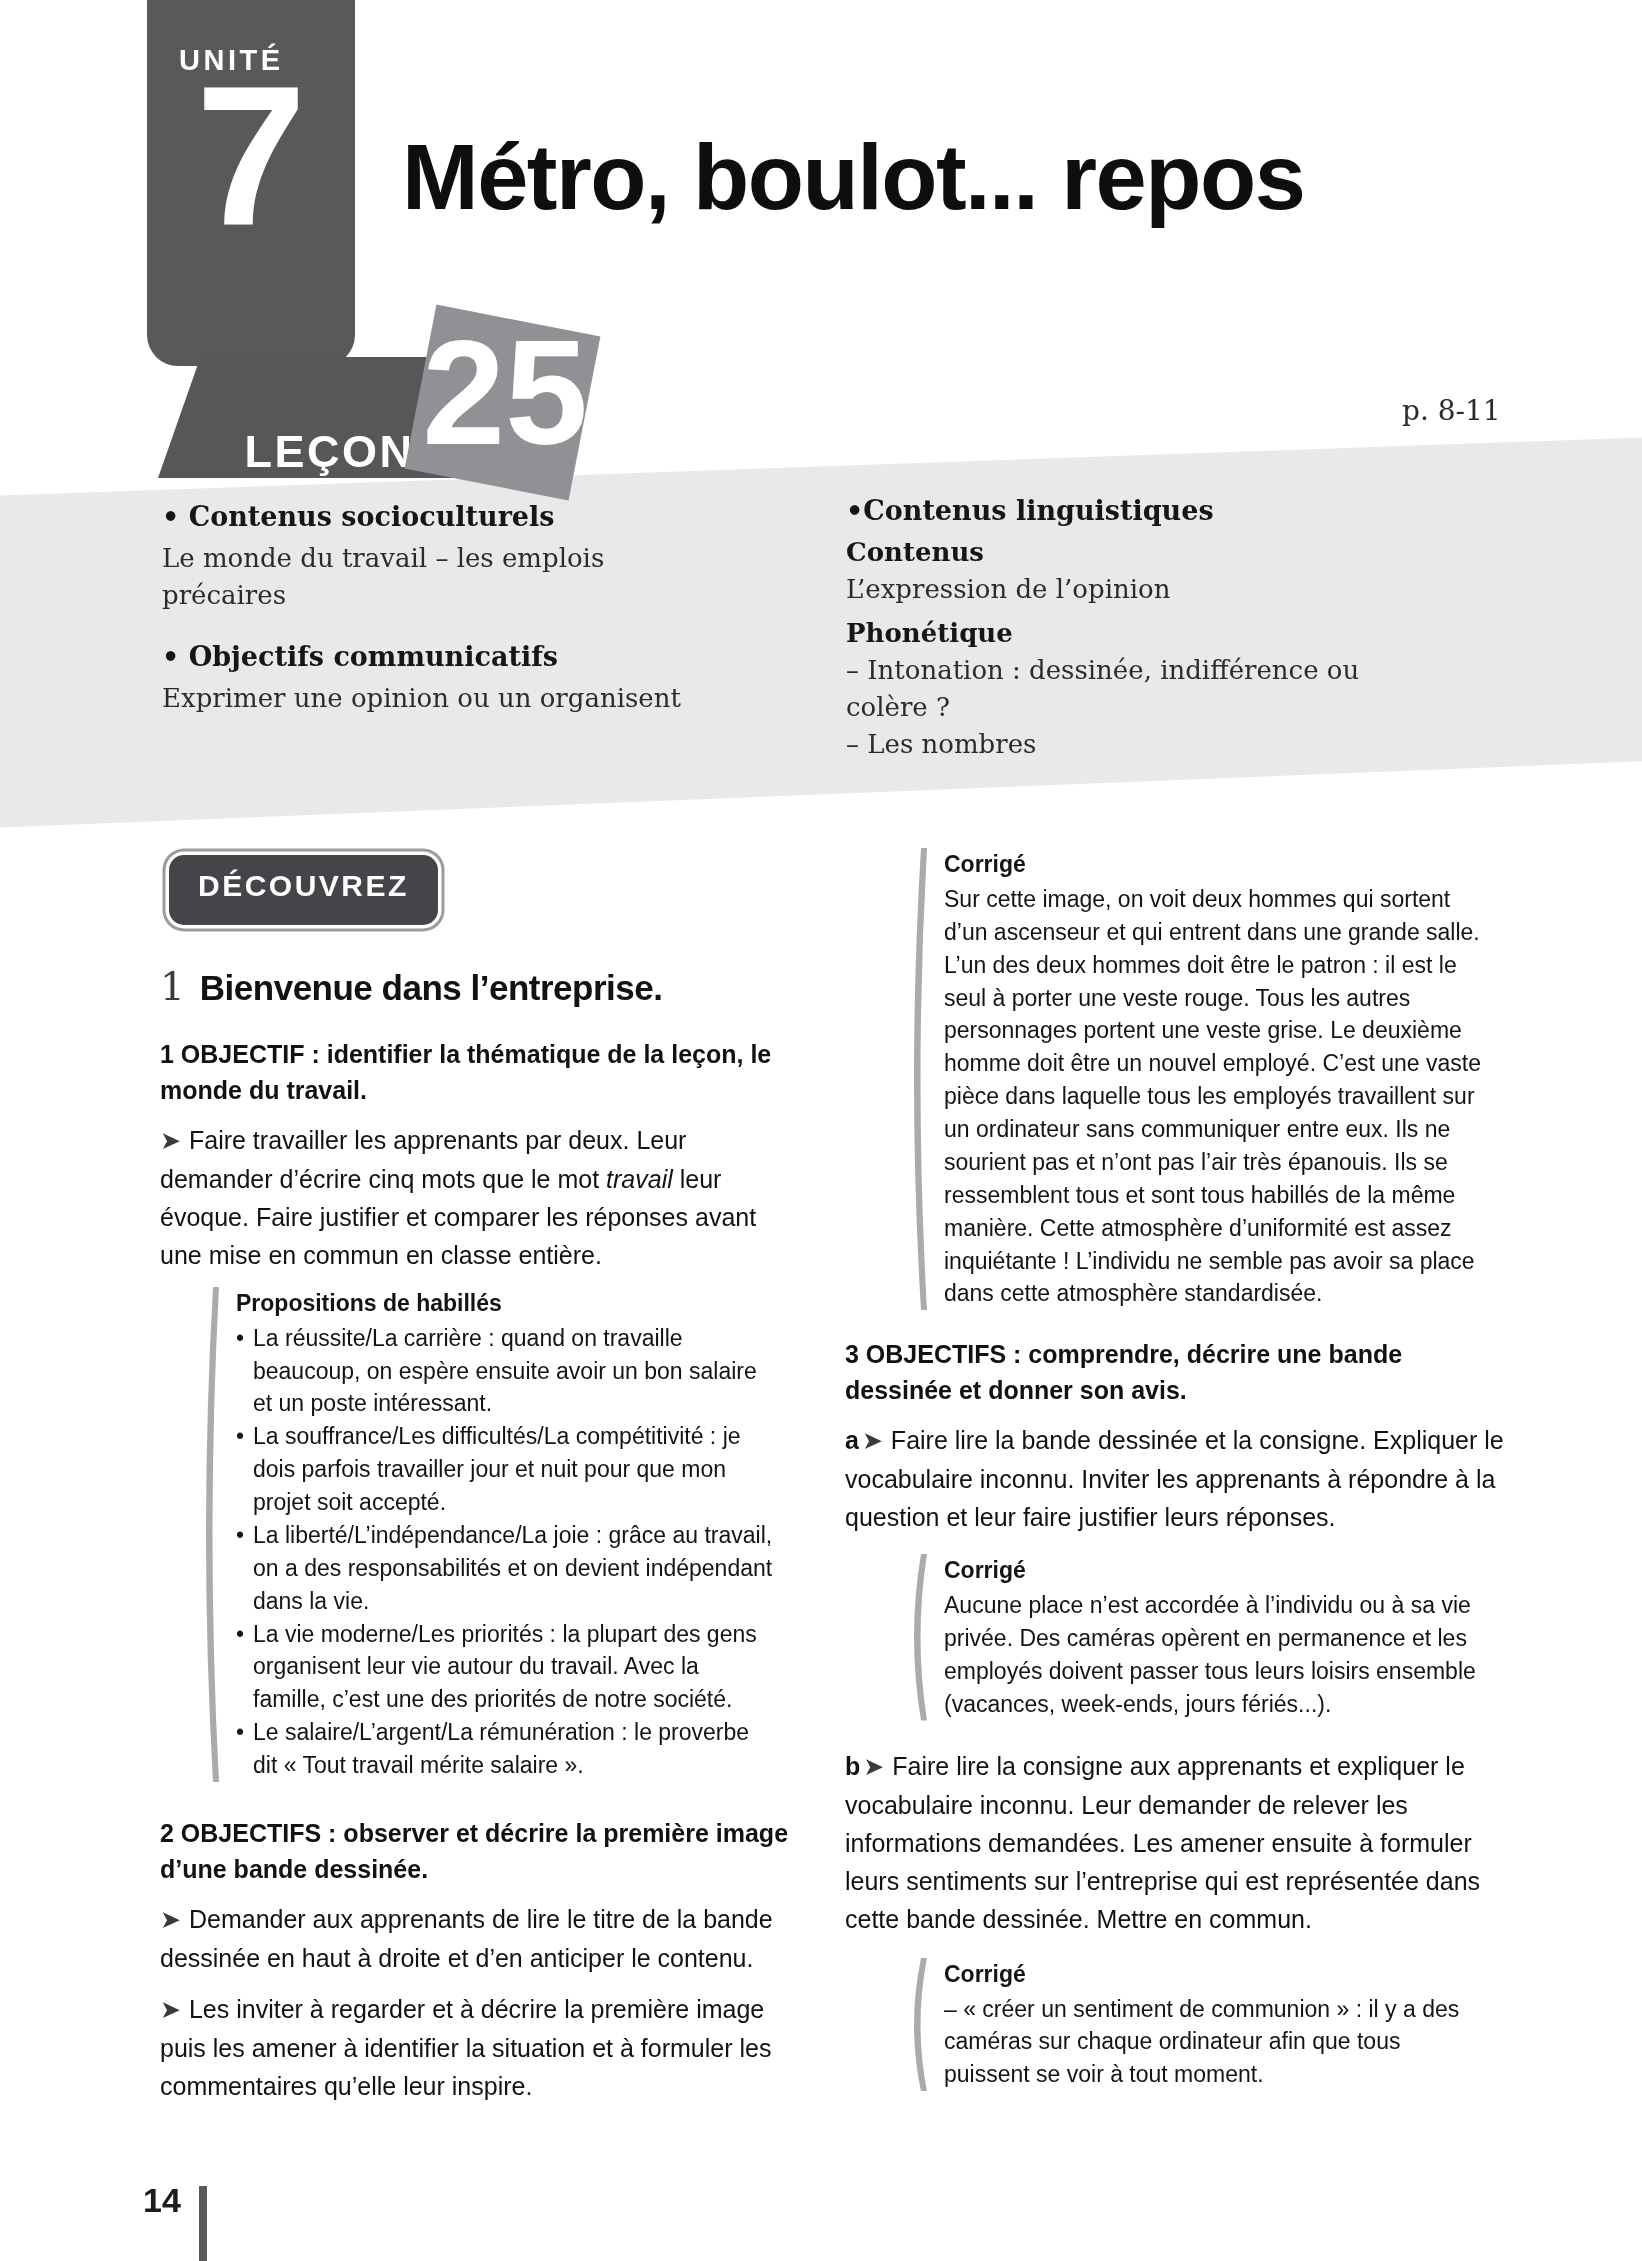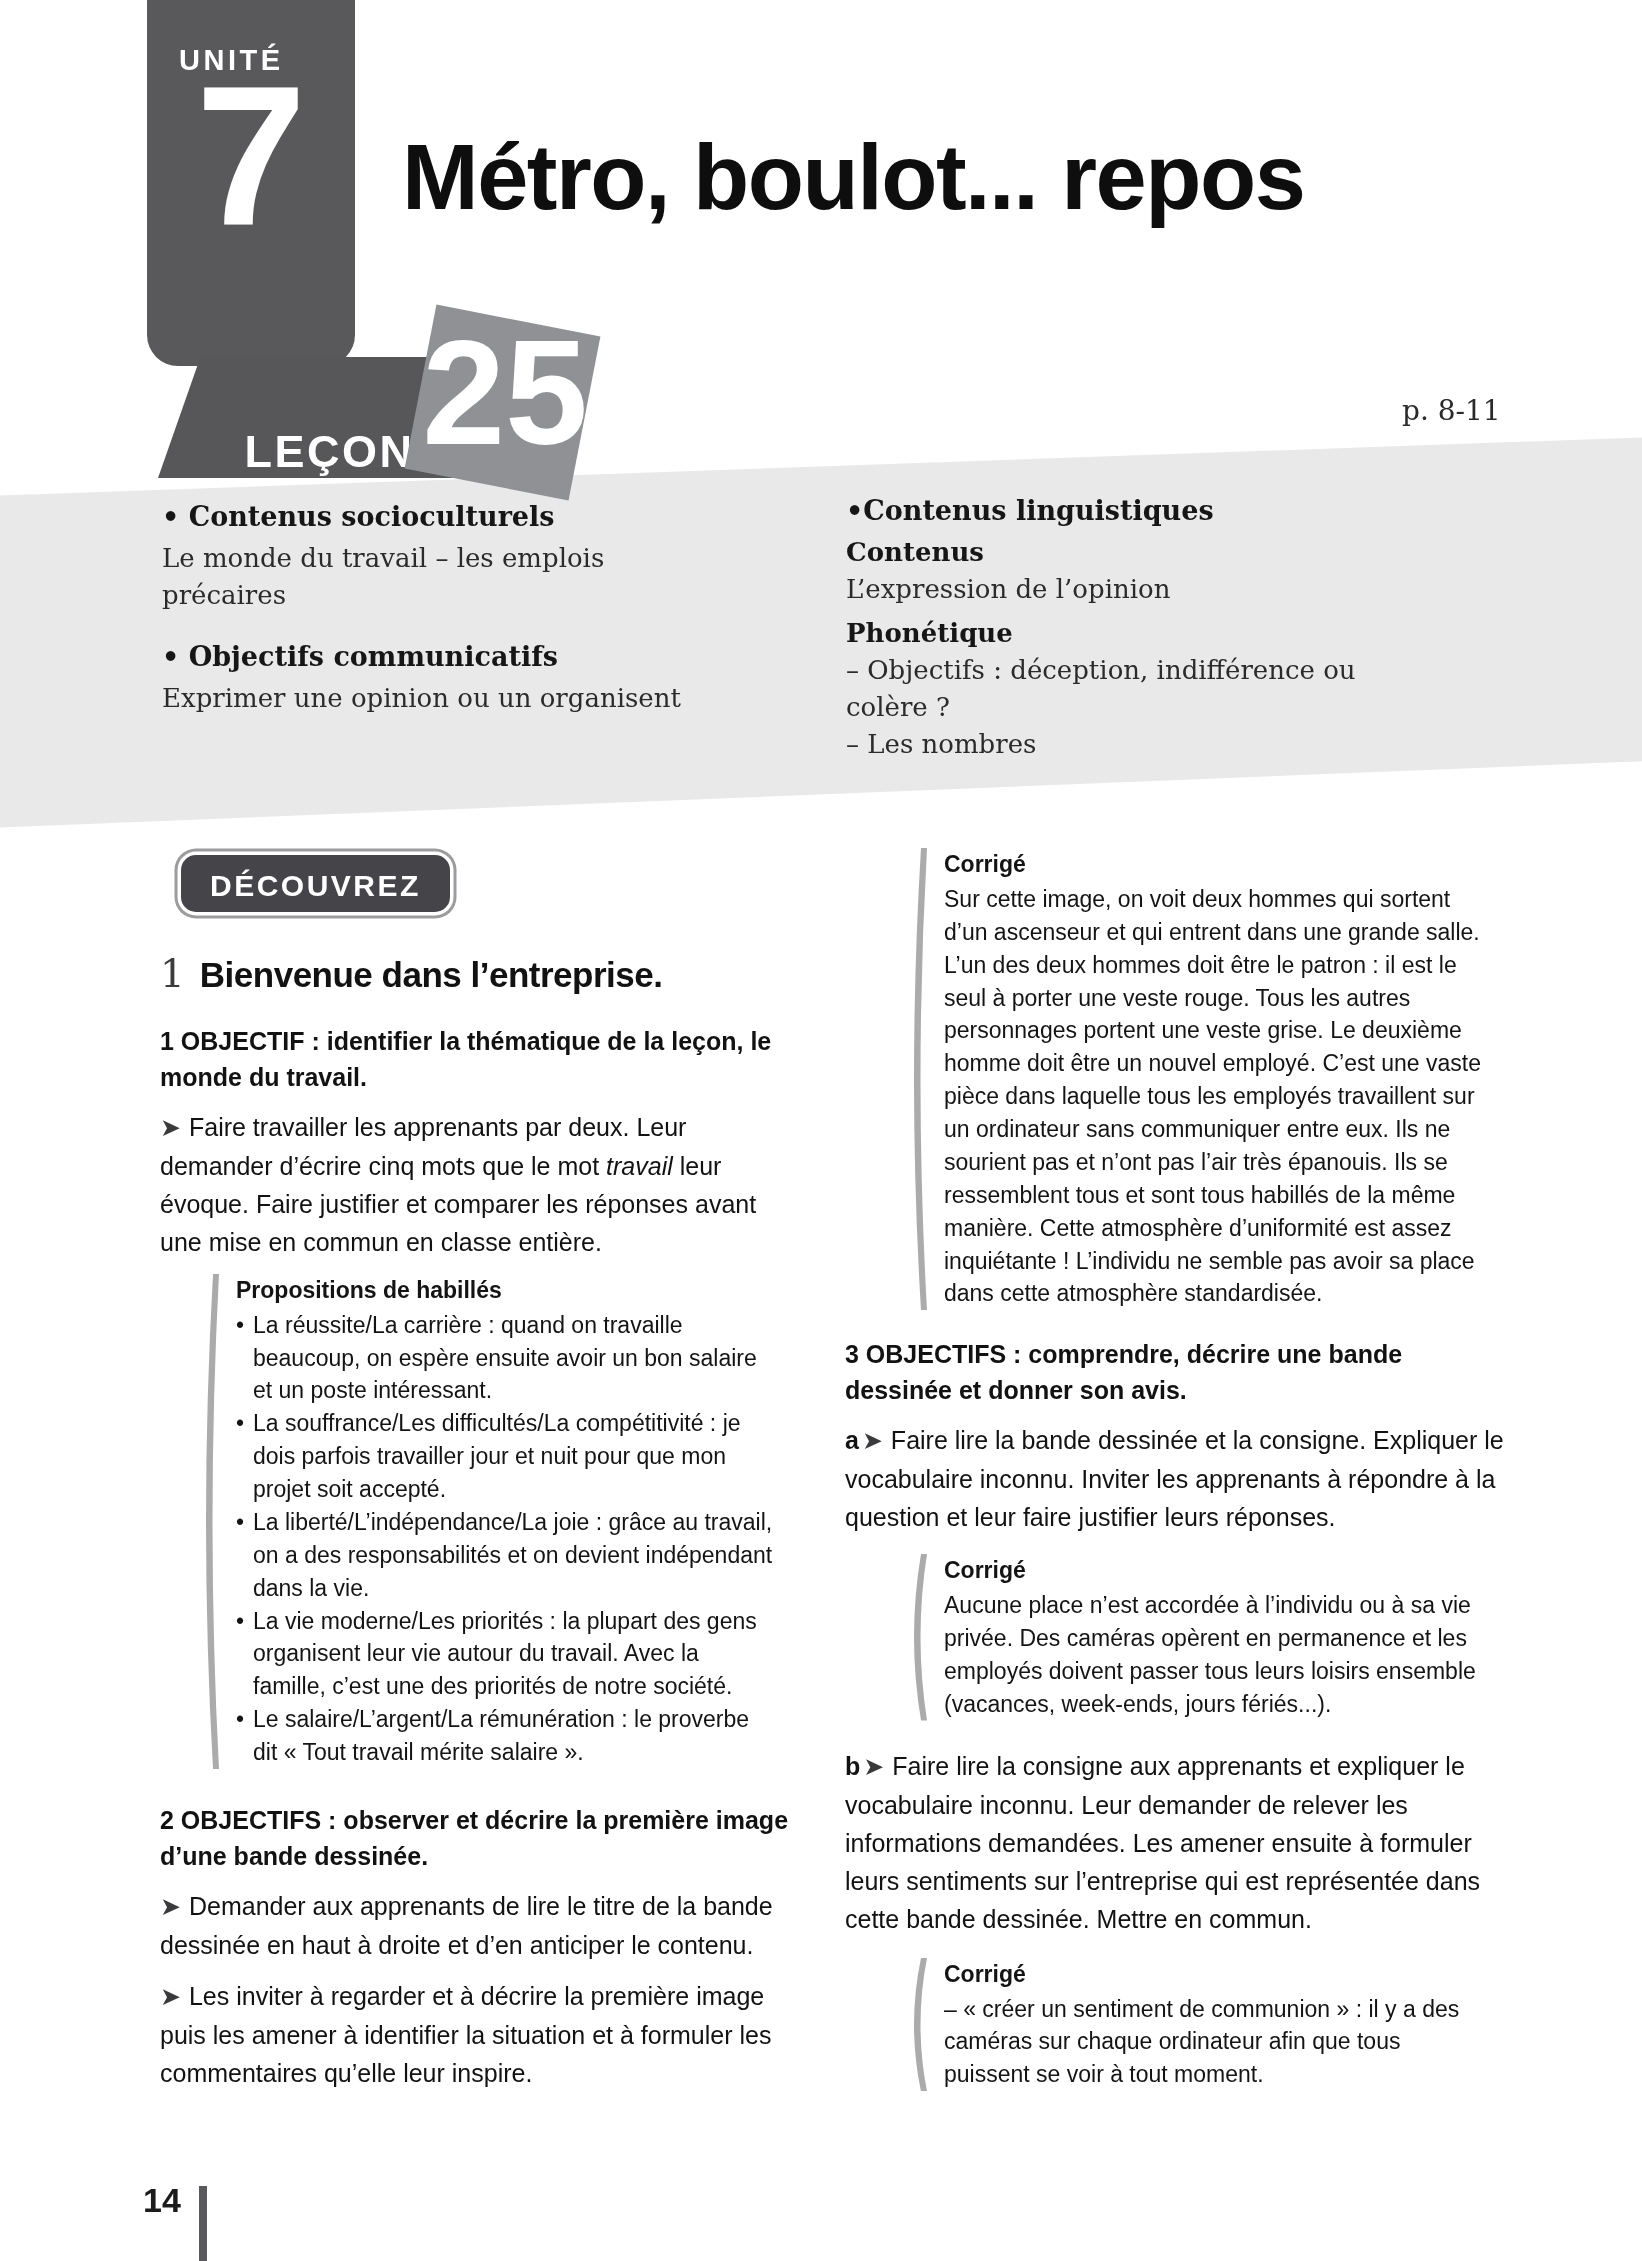--- a/index.html
+++ b/index.html
@@ -39,22 +39,22 @@
   .band-right { left:846px; top:492px; width:582px; }
   .band-h { font-weight:700; font-size:27px; color:#161616; margin-bottom:4px; }
   .band-gap { height:24px; }
   .band-sub { font-weight:700; color:#161616; margin-top:7px; }
 
   
   .col { position:absolute; font-size:25px; line-height:1.52; color:#121212; }
   .col-left { left:160px; top:851px; width:636px; }
   .col-right { left:845px; top:848px; width:671px; }
 
-  .badge { display:inline-block; margin:4px 0 0 21px; background:#454549; color:#ffffff;
-           font-weight:700; font-size:30px; letter-spacing:2.5px; padding:8px 29px 3px;
+  .badge { display:inline-block; margin:4px 0 0 9px; background:#454549; color:#ffffff;
+           font-weight:700; font-size:30px; letter-spacing:2.5px; padding:8px 29px 16px;
            border-radius:15px; box-shadow:0 0 0 3.5px #ffffff, 0 0 0 6.5px #9c9c9e; }
 
   .activity-head { display:flex; align-items:baseline; gap:15px; margin-top:32px; }
   .activity-num { font-family:"DejaVu Serif","Liberation Serif",serif; font-size:39px; color:#3c3c3c; }
   .activity-title { font-weight:700; font-size:35px; letter-spacing:-0.5px; }
 
   .obj { font-weight:700; margin-top:20px; line-height:1.44; }
   .step { margin-top:13px; }
   .arrow { color:#3a3a3c; font-family:"DejaVu Sans",sans-serif; margin-right:8px; }
   .i { font-style:italic; }
@@ -102,21 +102,21 @@
     <div>Le monde du travail – les emplois précaires</div>
     <div class="band-gap"></div>
     <div class="band-h">• Objectifs communicatifs</div>
     <div>Exprimer une opinion ou un organisent</div>
   </div>
   <div class="band-col band-right">
     <div class="band-h">•Contenus linguistiques</div>
     <div class="band-sub" style="margin-top:0">Contenus</div>
     <div>L’expression de l’opinion</div>
     <div class="band-sub">Phonétique</div>
-    <div>– Objectifs : déception, indifférence ou colère ?</div>
+    <div>– Intonation : dessinée, indifférence ou colère ?</div>
     <div>– Les nombres</div>
   </div>
 
   <div class="col col-left">
 
     <span class="badge">DÉCOUVREZ</span>
 
     <div class="activity-head">
       <span class="activity-num">1</span>
       <span class="activity-title">Bienvenue dans l’entreprise.</span>

